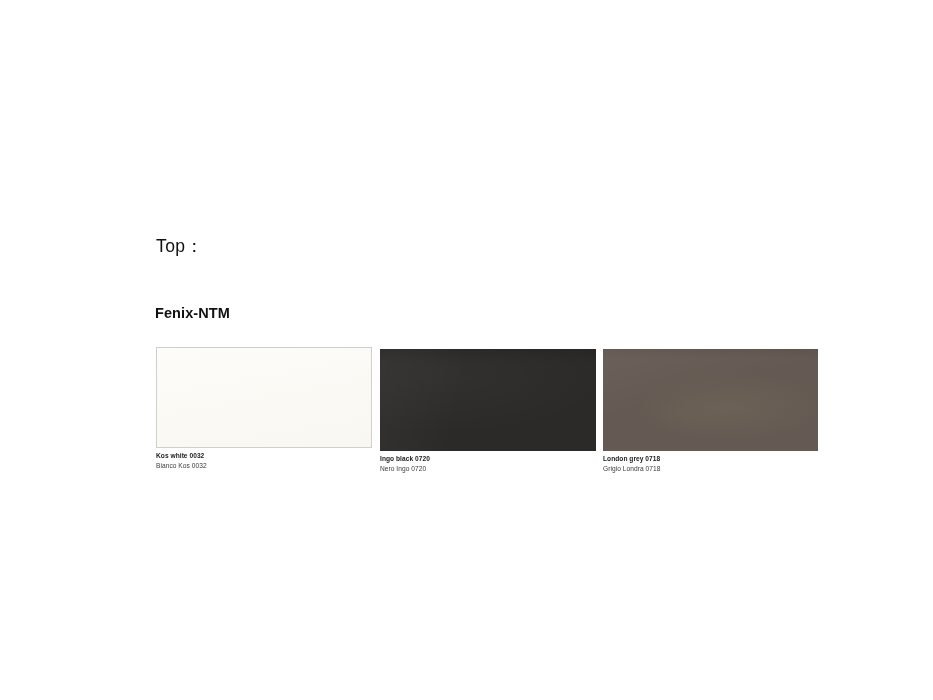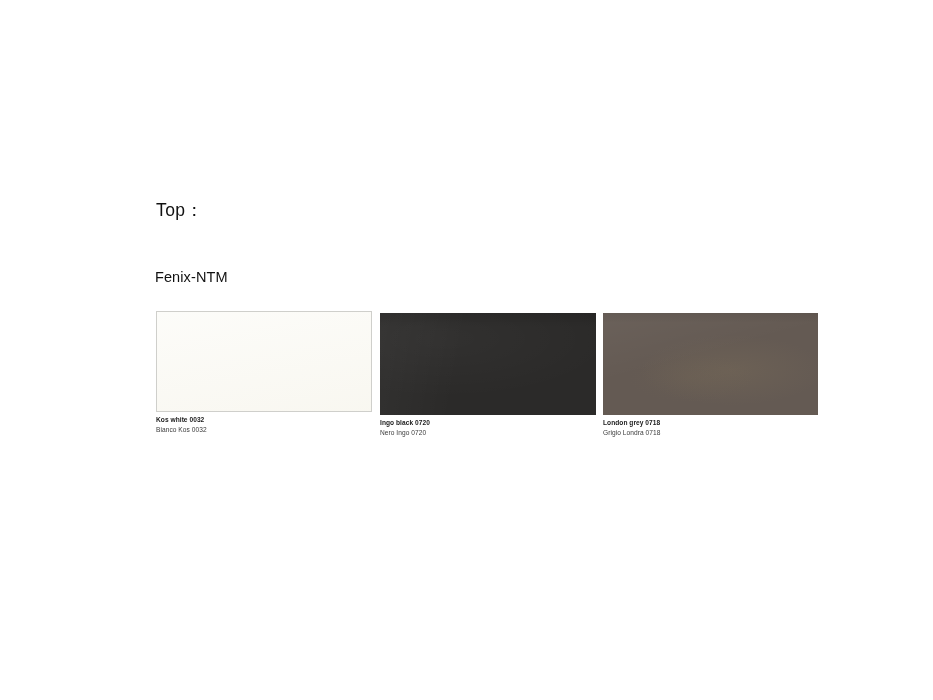--- a/index.html
+++ b/index.html
@@ -13,41 +13,42 @@
     font-family: "Liberation Sans", sans-serif;
     color: #000000;
     overflow: hidden;
     position: relative;
     -webkit-font-smoothing: antialiased;
   }
 
   .page {
     position: absolute;
     inset: 0;
+    margin-top: 36px;
   }
 
   
   .section-title {
     position: absolute;
     left: 156px;
     top: 200px;
     font-size: 17.5px;
     font-weight: 400;
     letter-spacing: 0.4px;
     color: #111111;
     white-space: pre;
     line-height: 1.2;
   }
 
   .material-title {
     position: absolute;
     left: 155px;
     top: 269px;
     font-size: 14.5px;
-    font-weight: 400;
+    font-weight: 700;
     letter-spacing: 0.1px;
     color: #111111;
     line-height: 1.2;
     white-space: pre;
   }
 
   
   .swatch-strip {
     position: absolute;
     left: 0;

